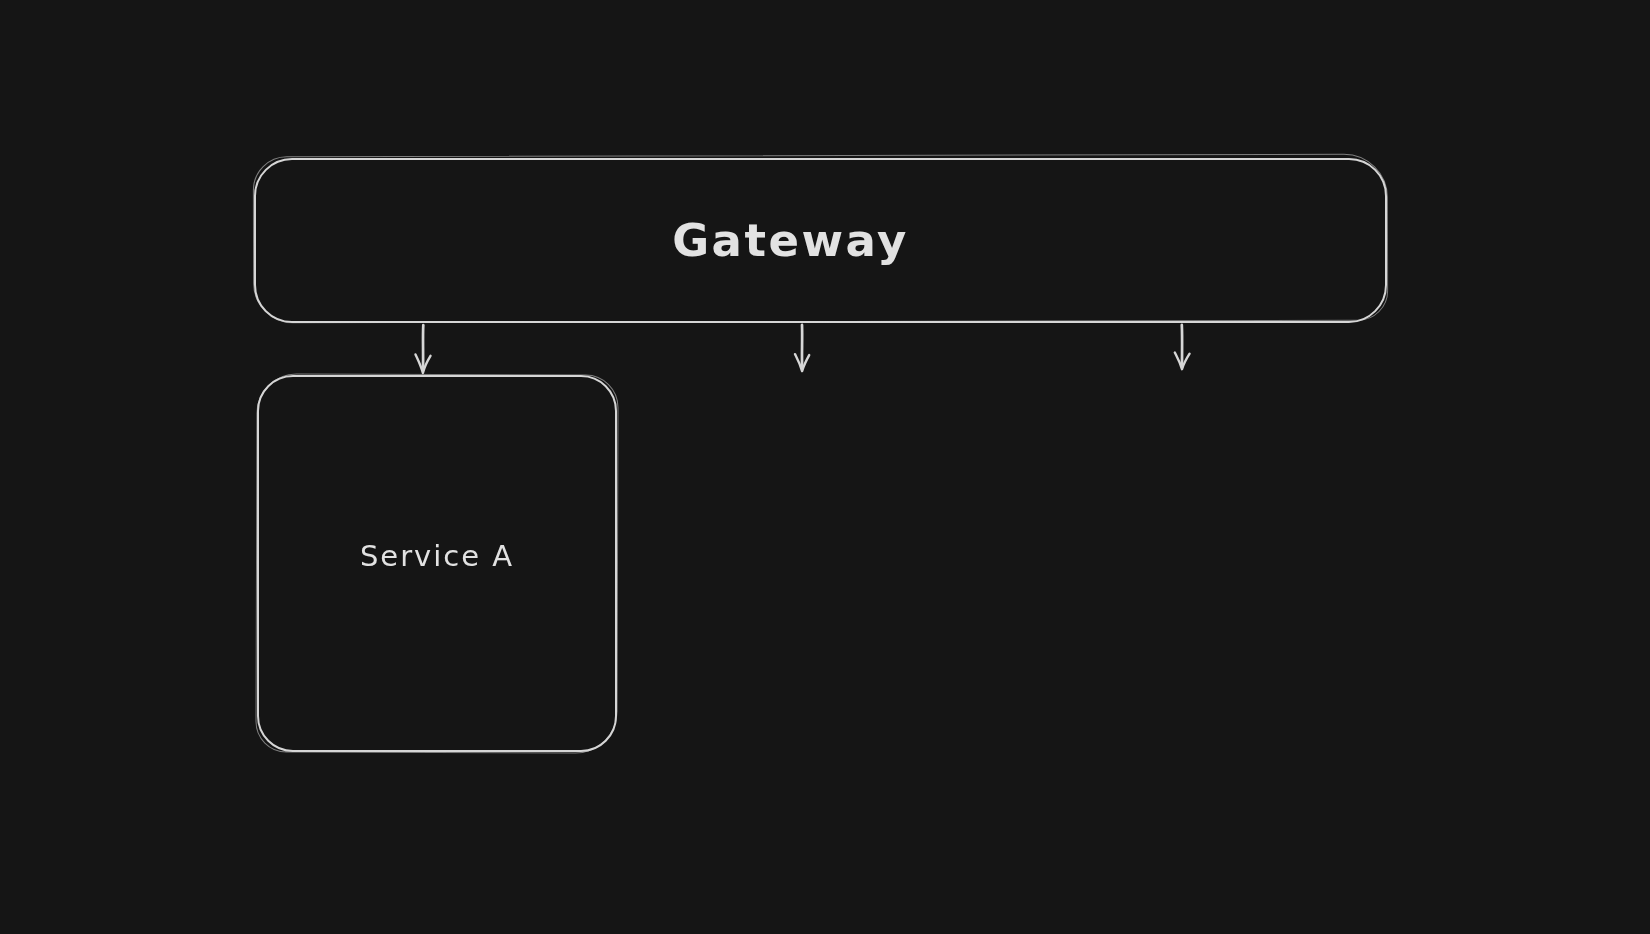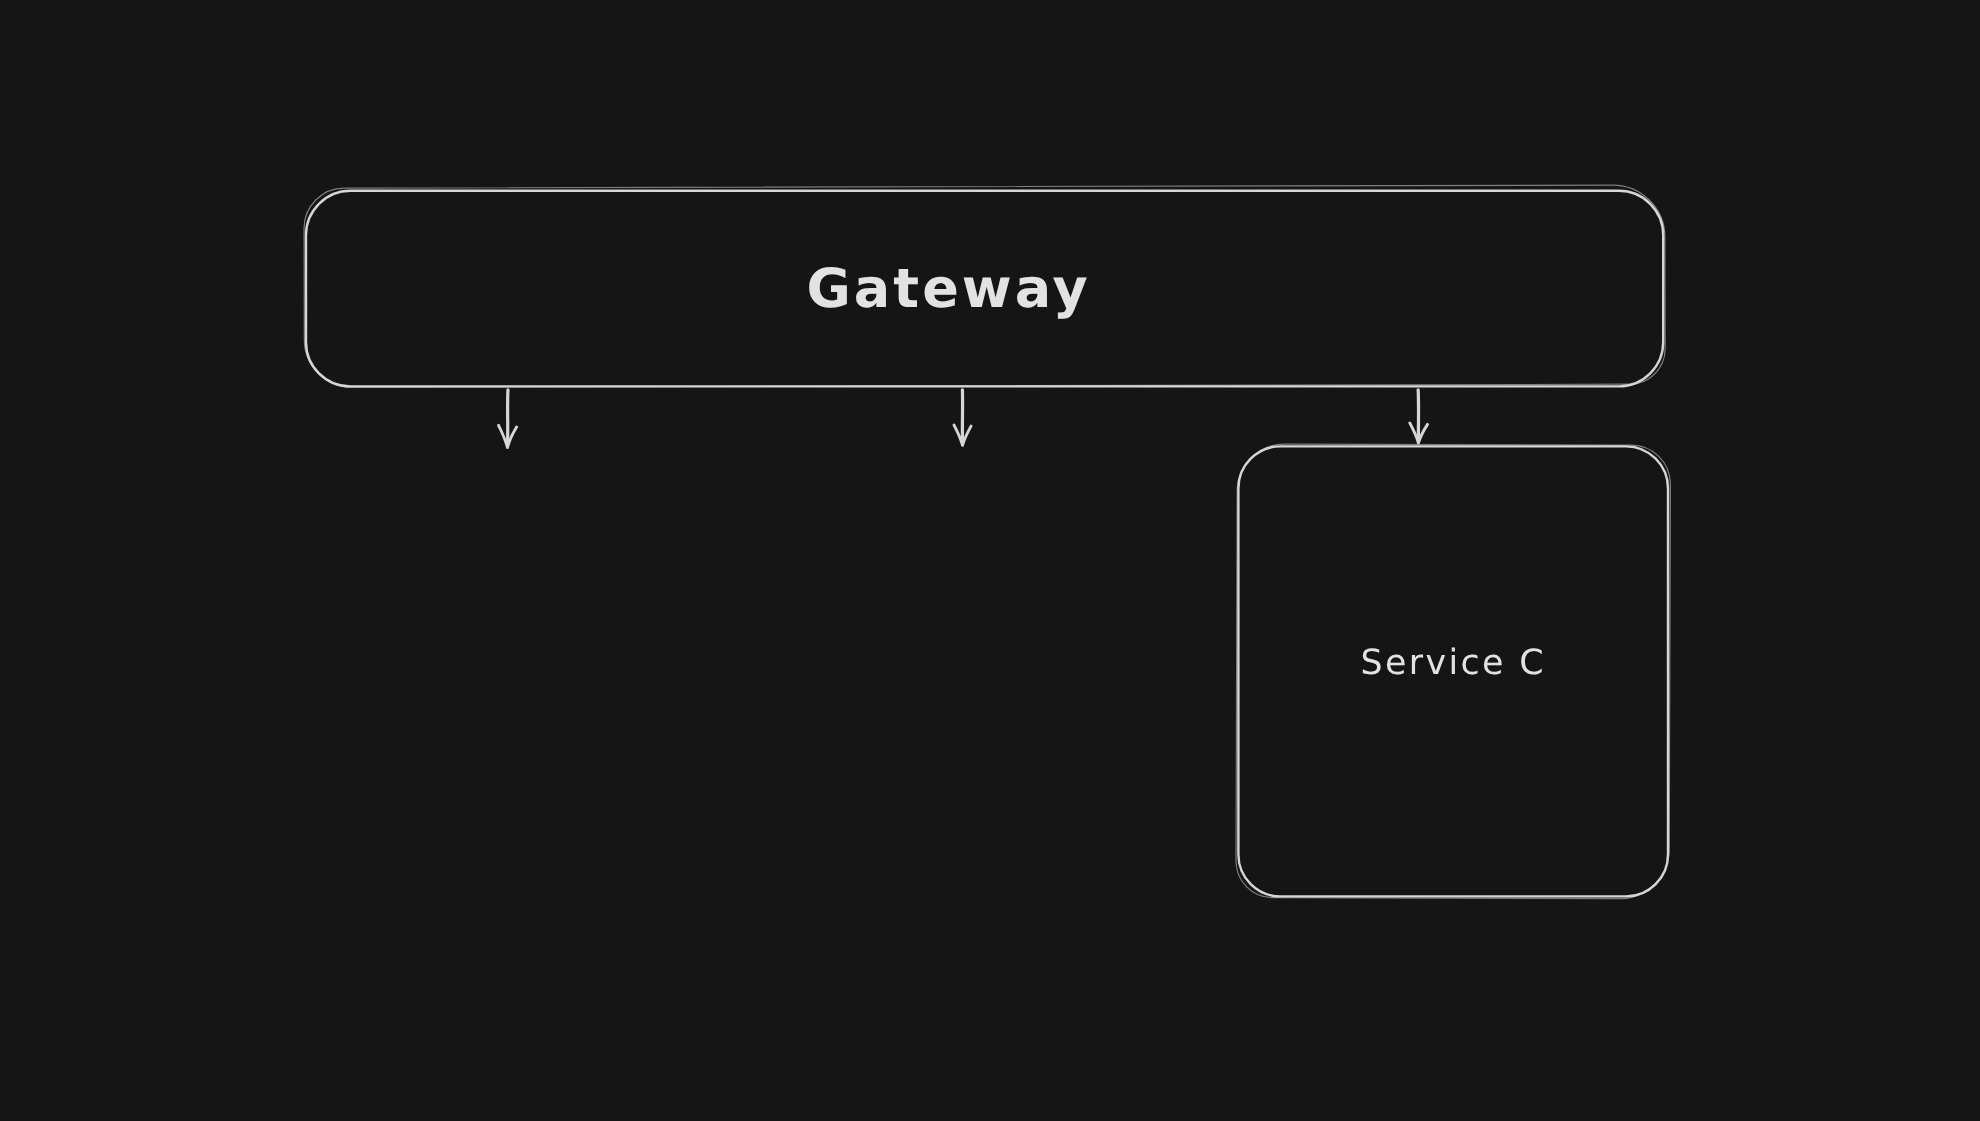--- a/index.html
+++ b/index.html
@@ -107,19 +107,19 @@
   <svg class="edge edge-2" viewBox="0 0 30 52" preserveAspectRatio="none" aria-hidden="true">
     <path class="shaft" d="M15 1 C15.5 15, 14.7 30, 15.1 46"></path>
     <path class="head" d="M8 32 C10.4 37, 13 42, 15.1 50 C16.8 43.5, 19.6 38, 22.2 33"></path>
   </svg>
 
   <svg class="edge edge-3" viewBox="0 0 30 52" preserveAspectRatio="none" aria-hidden="true">
     <path class="shaft" d="M14.8 1 C15.4 14, 15 29, 15 46"></path>
     <path class="head" d="M7.8 31.5 C10.2 36.8, 12.9 41.8, 15 50 C16.9 43, 19.8 37.6, 22.6 32.8"></path>
   </svg>
 
+  <div class="node node-service-a">
+    <span class="node-label label-service">Service A</span>
+  </div>
 
 
-  <div class="node node-service-c">
-    <span class="node-label label-service">Service C</span>
-  </div>
 
 </div>
 
 </body></html>

